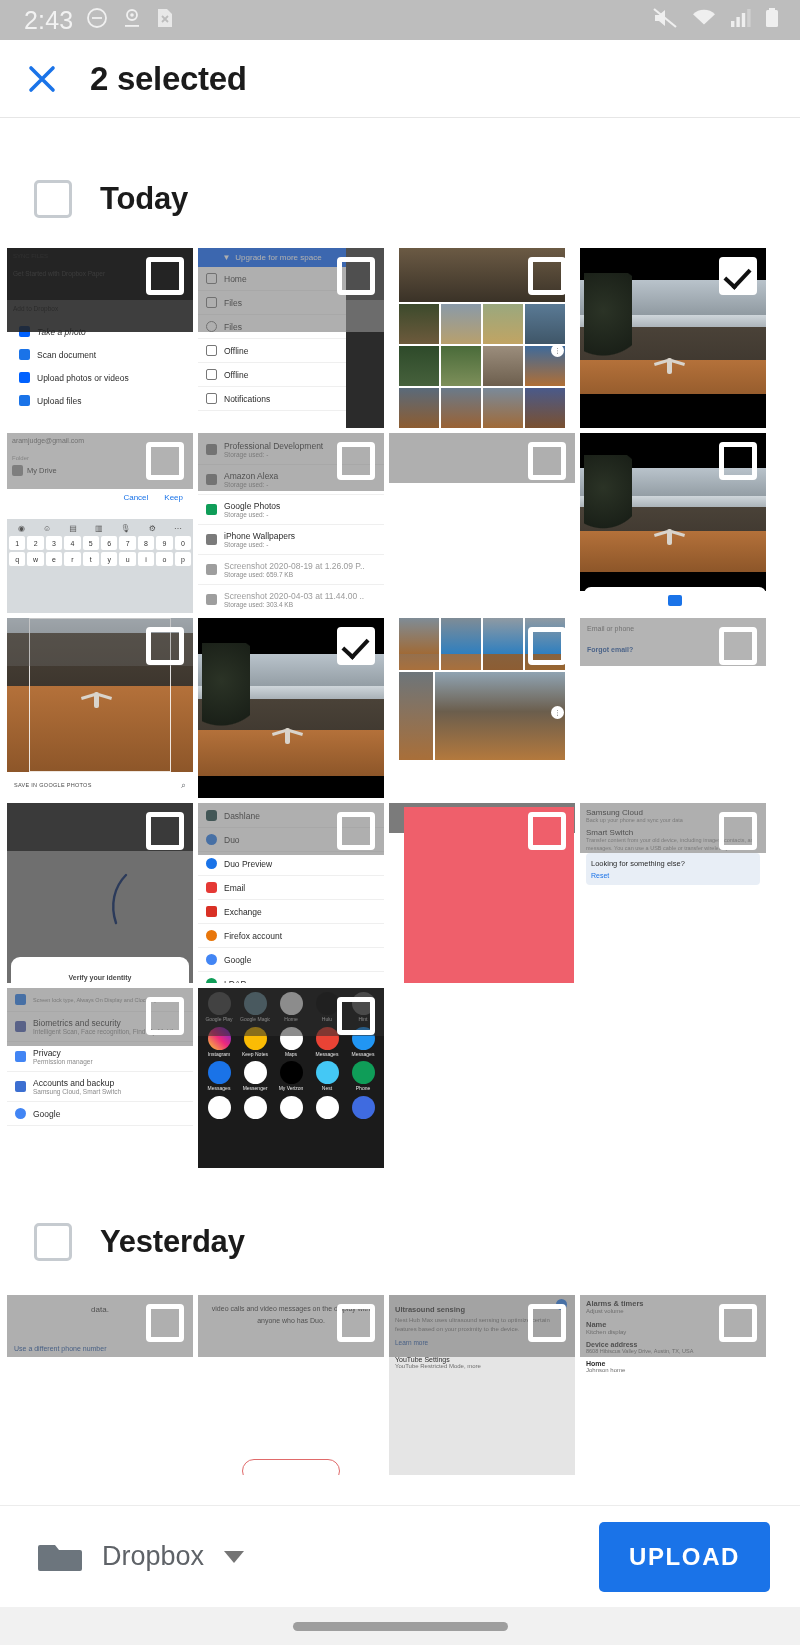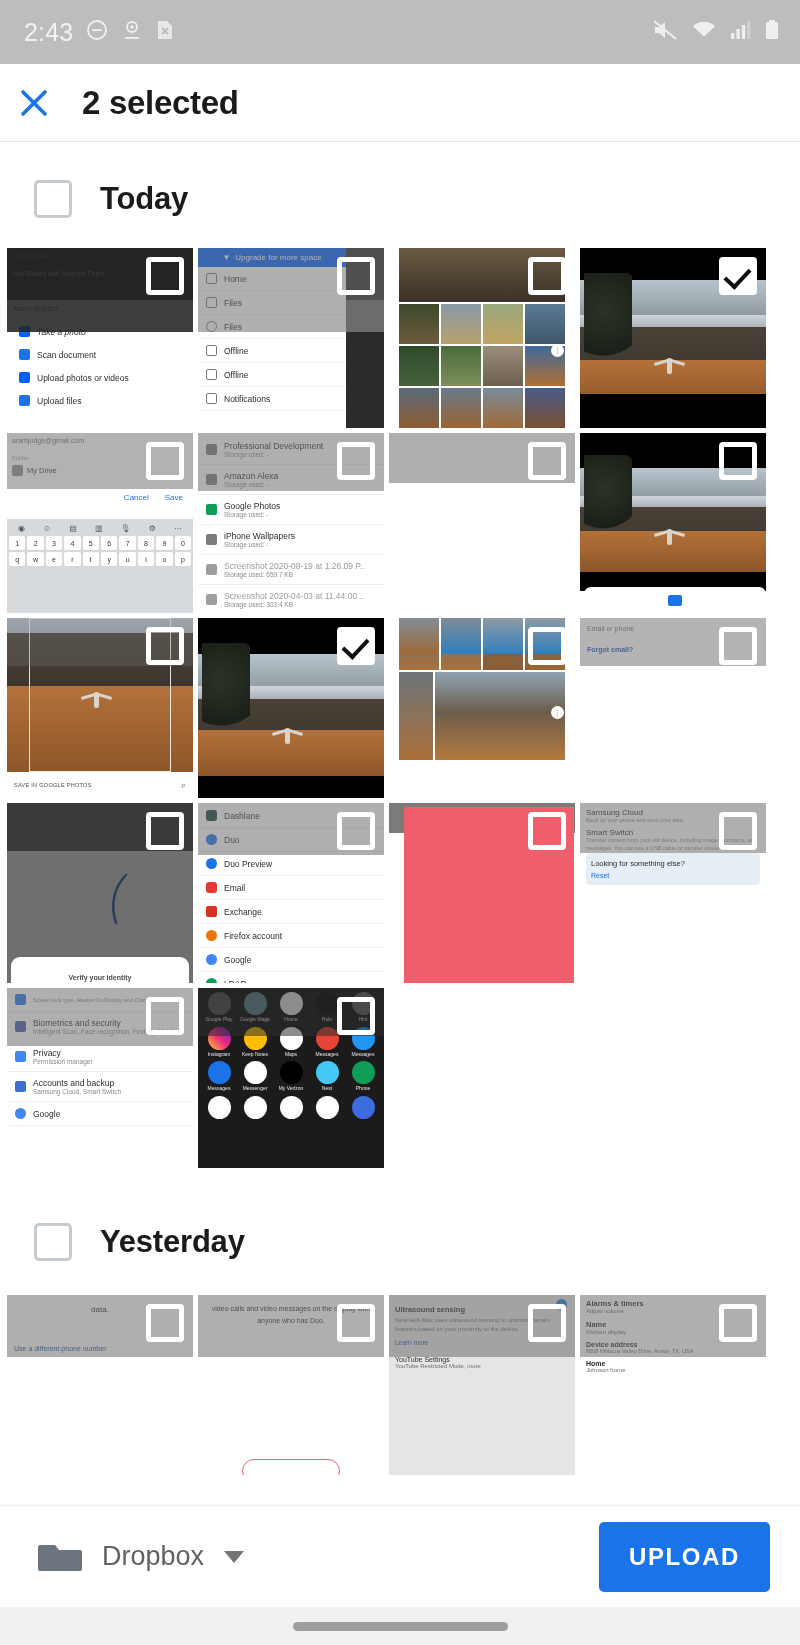--- a/index.html
+++ b/index.html
@@ -6,34 +6,34 @@
   html,body { width:800px; height:1645px; }
   body {
     font-family: "Liberation Sans", sans-serif;
     background:#ffffff;
     overflow:hidden;
     position:relative;
   }
 
   
   .statusbar{
-    height:64px; background:#bdbdbd;
+    height:40px; background:#bdbdbd;
     display:flex; align-items:center; justify-content:space-between;
     padding:0 20px 0 24px;
   }
   .sb-left{ display:flex; align-items:center; gap:12px; }
   .sb-time{ color:#f2f2f2; font-size:25px; font-weight:500; letter-spacing:.2px;}
   .sb-right{ display:flex; align-items:center; gap:11px; }
   .ic{ display:inline-block; }
 
   
   .appbar{
     height:78px; background:#fff;
     display:flex; align-items:center; gap:30px;
-    padding:0 16px;
+    padding:0 24px;
     border-bottom:1px solid #e6e6e6;
   }
   .close-x{
     width:36px; height:36px; flex:0 0 auto; cursor:pointer;
     display:flex; align-items:center; justify-content:center;
   }
   .appbar-title{
     font-size:33px; font-weight:700; color:#1b1b1b; letter-spacing:-.3px;
   }
 
@@ -350,21 +350,21 @@
       <div class="m">
         <div style="position:absolute;inset:0;background:#fff;"></div>
         <div style="position:absolute;left:5px;top:4px;font-size:7px;color:#6c6c6c;">aramjudge@gmail.com</div>
         <div style="position:absolute;left:5px;top:22px;font-size:6px;color:#9a9a9a;">Folder</div>
         <div style="position:absolute;left:5px;top:32px;display:flex;gap:4px;align-items:center;">
           <span class="sq" style="background:#8d8d8d;"></span>
           <span style="font-size:7.5px;color:#333;">My Drive</span>
         </div>
         <div class="kbtop" style="position:absolute;left:0;right:0;top:58px;justify-content:flex-end;gap:16px;padding-right:10px;">
           <span class="kbt" style="color:#1a73e8;">Cancel</span>
-          <span class="kbt" style="color:#1a73e8;">Save</span>
+          <span class="kbt" style="color:#1a73e8;">Keep</span>
         </div>
         <div class="kb">
           <div class="kbtop">
             <span class="kbt">◉</span>
             <span class="kbt">☺</span>
             <span class="kbt">▤</span>
             <span class="kbt">▥</span>
             <span class="kbt">🎙</span>
             <span class="kbt">⚙</span>
             <span class="kbt">⋯</span>

